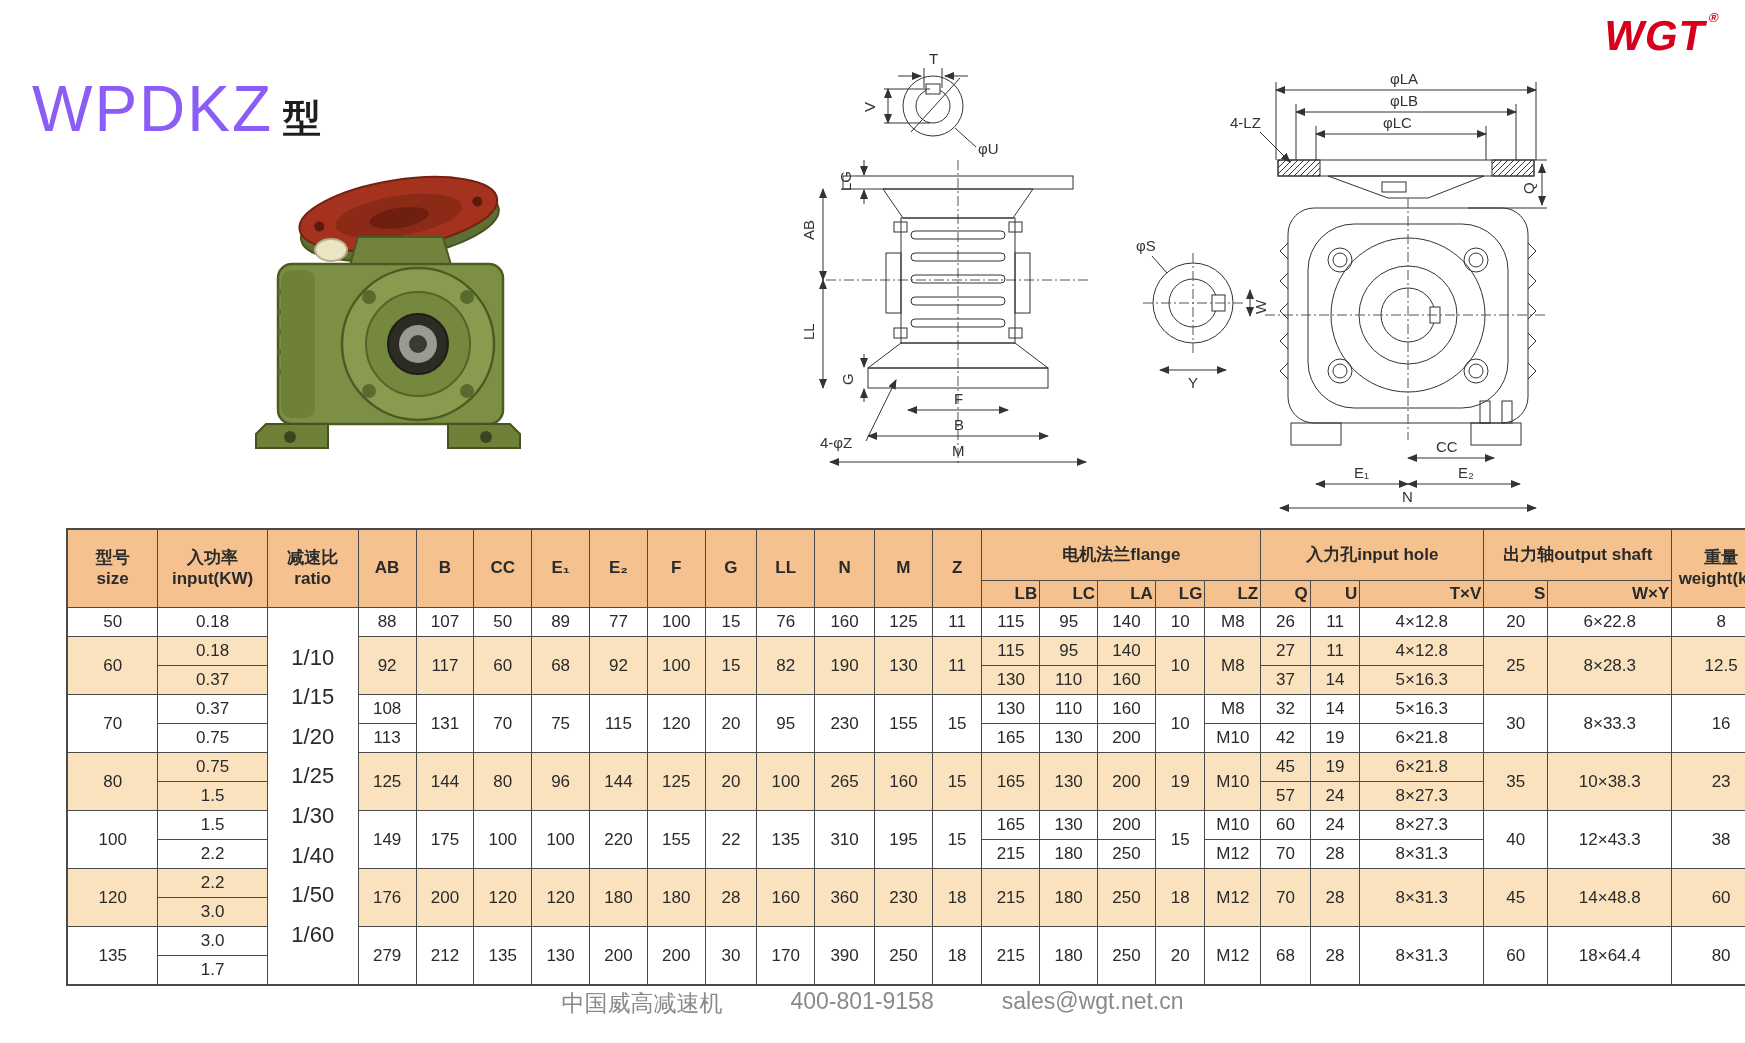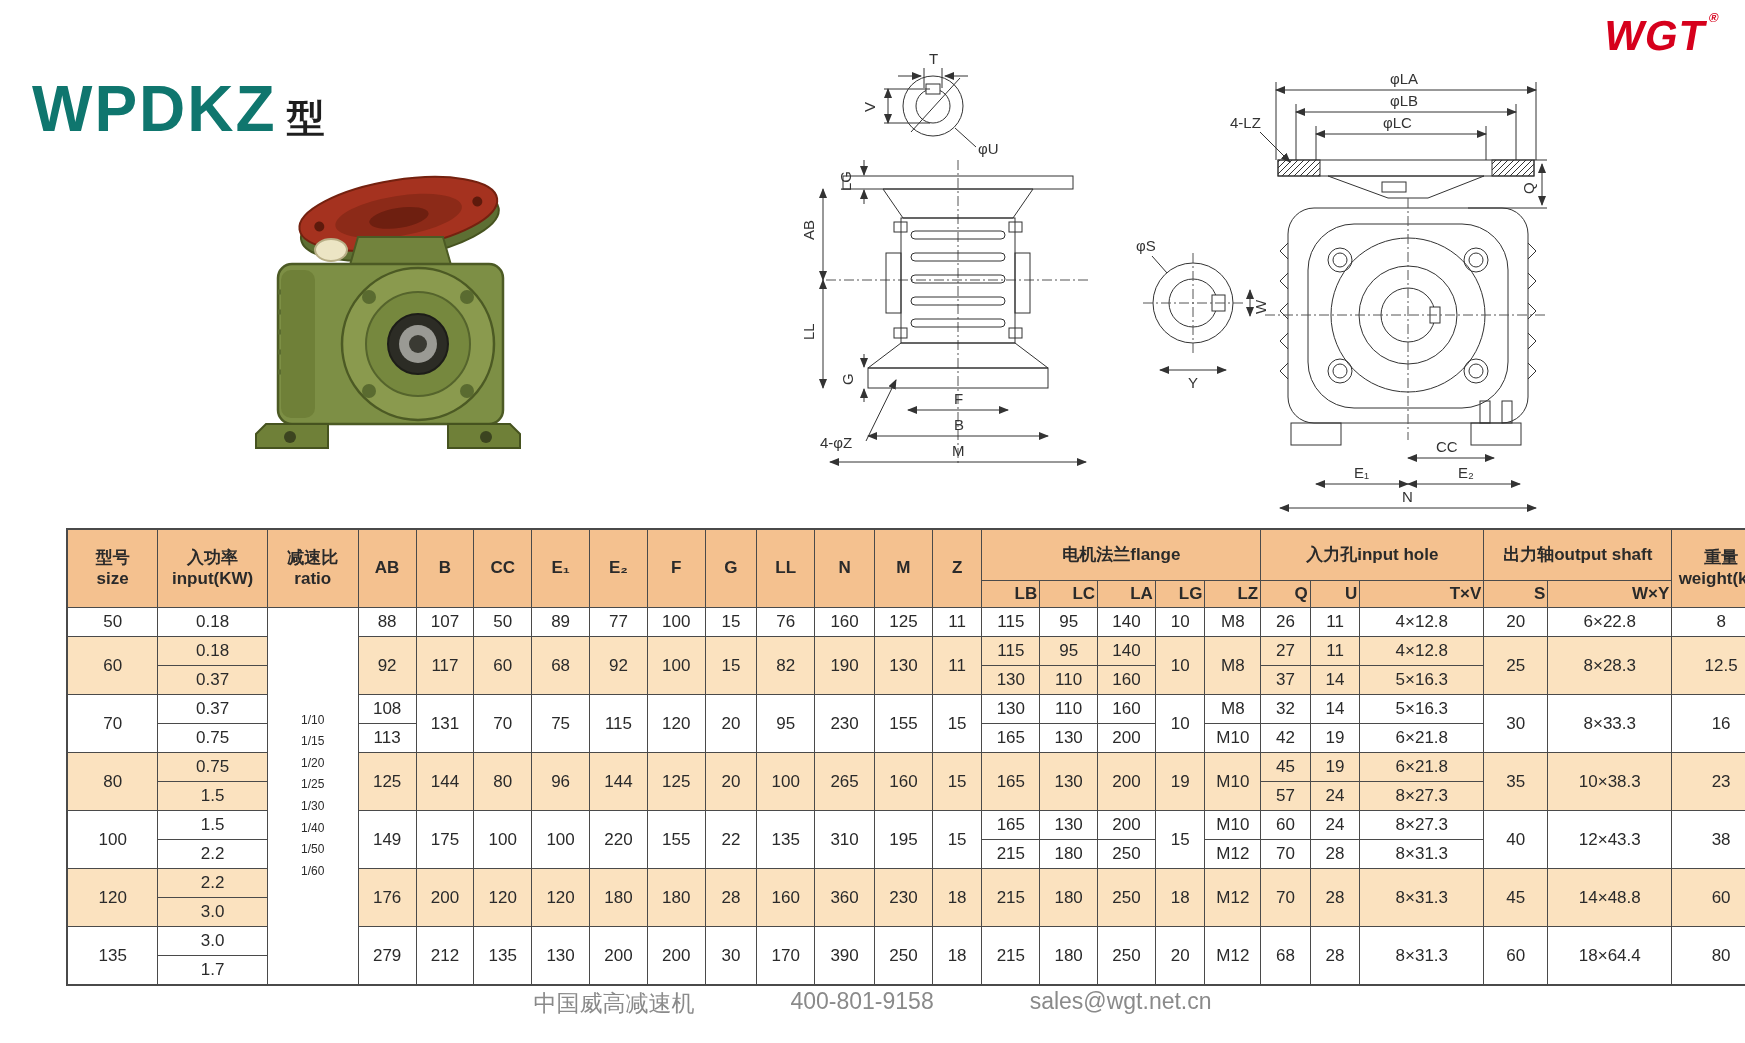--- a/index.html
+++ b/index.html
@@ -1,20 +1,20 @@
 <!DOCTYPE html>
 <html><head>
 <meta charset="utf-8">
 <style>
   html,body{margin:0;padding:0;background:#fff;font-family:"Liberation Sans","DejaVu Sans",sans-serif;color:#2a2a2a;}
   .page{position:relative;width:1745px;height:1043px;background:#fff;overflow:hidden;}
 
   
   .title-block{position:absolute;left:32px;top:72px;white-space:nowrap;}
-  .title-main{font-size:64px;font-weight:bold;letter-spacing:2px;color:#0f766e;}
+  .title-main{font-size:64px;font-weight:normal;letter-spacing:2px;color:#8b5cf6;}
   .title-suffix{font-size:38px;font-weight:bold;margin-left:10px;color:#1e1e1e;}
 
   
   .logo{position:absolute;right:28px;top:10px;color:#d6001c;font-weight:900;
         font-size:42px;letter-spacing:1px;transform:skewX(-10deg);white-space:nowrap;}
   .logo sup{font-size:13px;vertical-align:28px;}
 
   
   .photo-wrap{position:absolute;left:248px;top:152px;}
   .drawings-wrap{position:absolute;left:768px;top:48px;}
@@ -25,27 +25,27 @@
 
   
   .spec-table{position:absolute;left:21px;top:528px;width:1706px;border-collapse:collapse;
               table-layout:fixed;font-size:17px;}
   .spec-table th,.spec-table td{border:1px solid #4a4a4a;text-align:center;vertical-align:middle;
               padding:1px 2px;white-space:pre-line;overflow:hidden;}
   .spec-table{border:2px solid #4a4a4a;margin-left:45px;}
   .spec-table th{background:#f4c18f;font-weight:bold;font-size:17px;line-height:1.2;}
   .spec-table td{background:#fff;height:26px;line-height:1.25;}
   .spec-table tr.peach td{background:#fbe2bf;}
-  .spec-table td.ratio-cell{background:#fff;line-height:1.8;font-size:12px;}
+  .spec-table td.ratio-cell{background:#fff;line-height:1.8;font-size:22px;}
   .spec-table thead tr:first-child th{height:48px;}
   .spec-table thead tr:last-child th{height:24px;text-align:right;}
 
   
   .footer{position:absolute;left:0;top:988px;width:100%;display:flex;justify-content:center;
-          gap:96px;font-size:23px;color:#8a8a8a;}
+          gap:68px;font-size:23px;color:#8a8a8a;}
 </style>
 </head>
 <body>
 
 <div class="page">
 
   <div class="title-block">
     <span class="title-main">WPDKZ</span><span class="title-suffix">型</span>
   </div>
 

